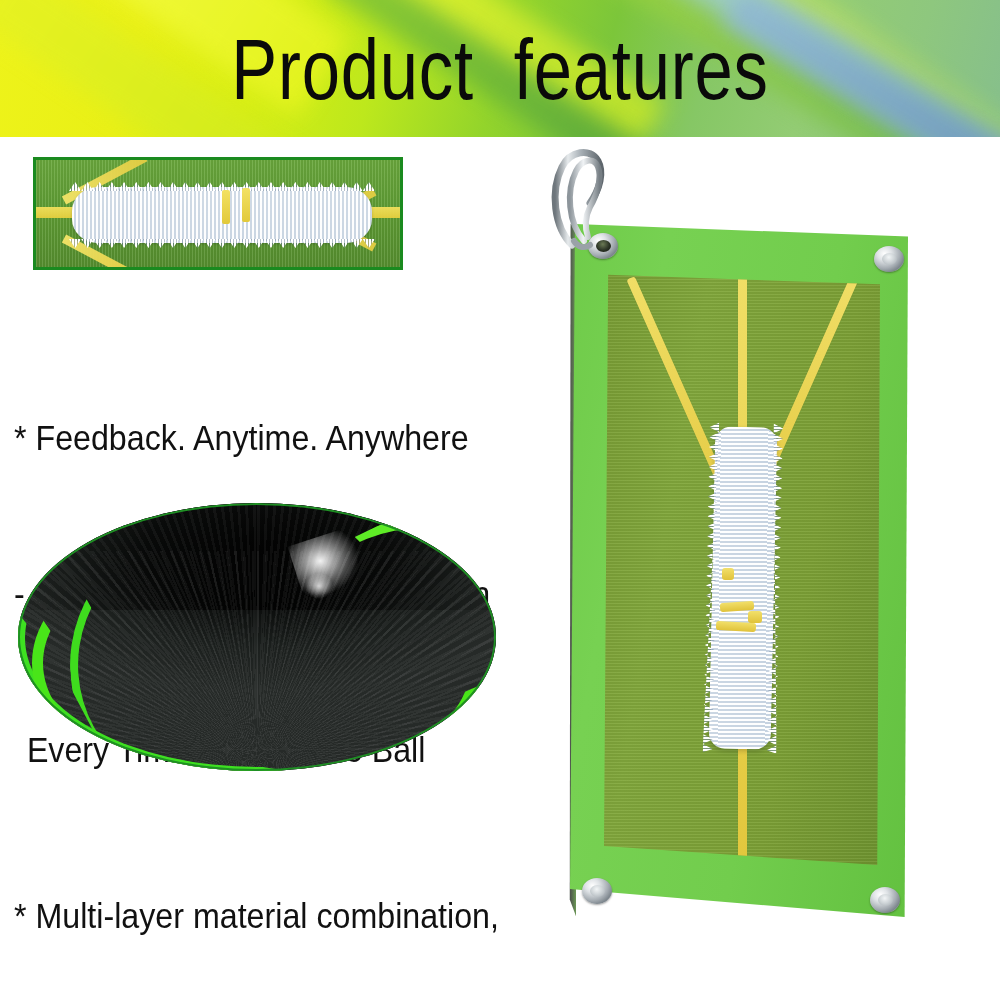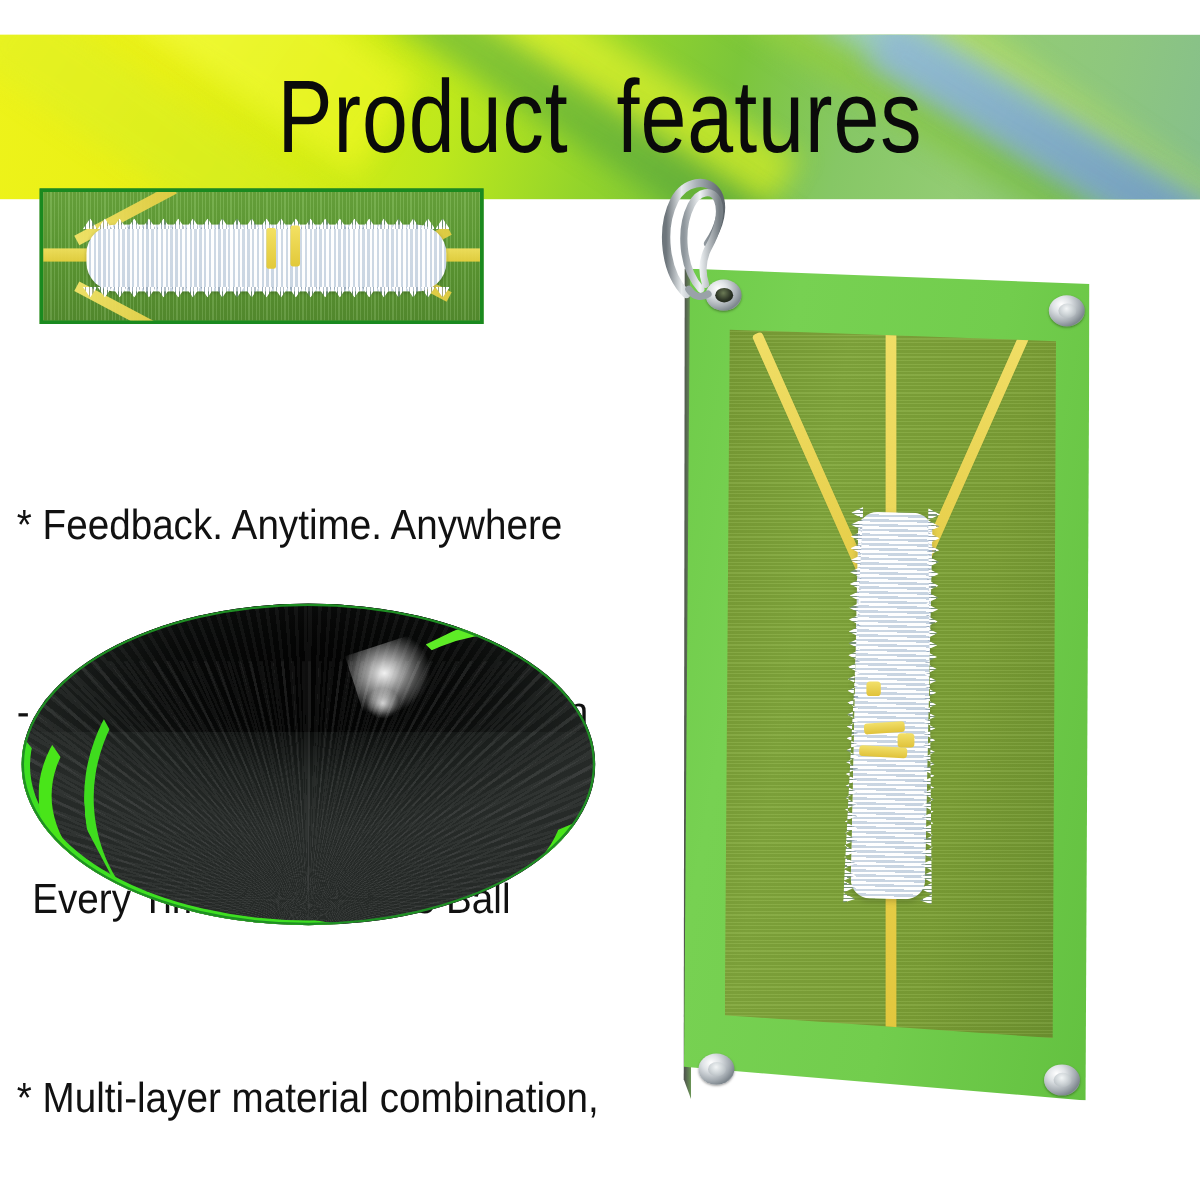--- a/index.html
+++ b/index.html
@@ -28,21 +28,20 @@
         #eef31a 0%,
         #e9f016 14%,
         #d8ee14 26%,
         #bde81c 38%,
         #93d42b 50%,
         #7cc63a 60%,
         #86c765 70%,
         #93cc74 80%,
         #8ec77e 90%,
         #86bf8c 100%);
-    margin-top: 29px;
   }
   .banner .streak {
     position: absolute;
     transform-origin: center;
     filter: blur(11px);
     opacity: .78;
   }
   .s1 { left: -60px; top: -90px; width: 420px; height: 95px;
         background: linear-gradient(90deg,#fbff5e,#e9f520);
         transform: rotate(35deg); }

